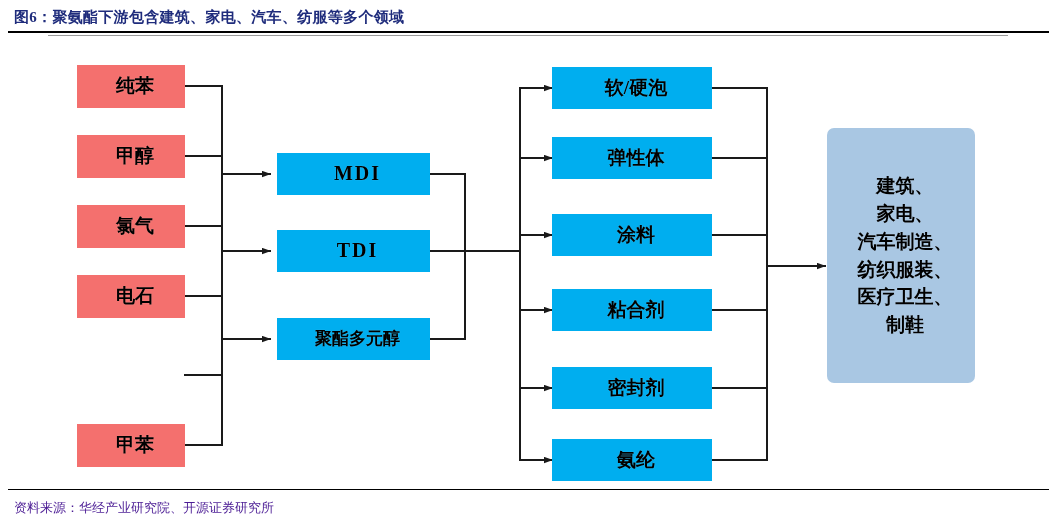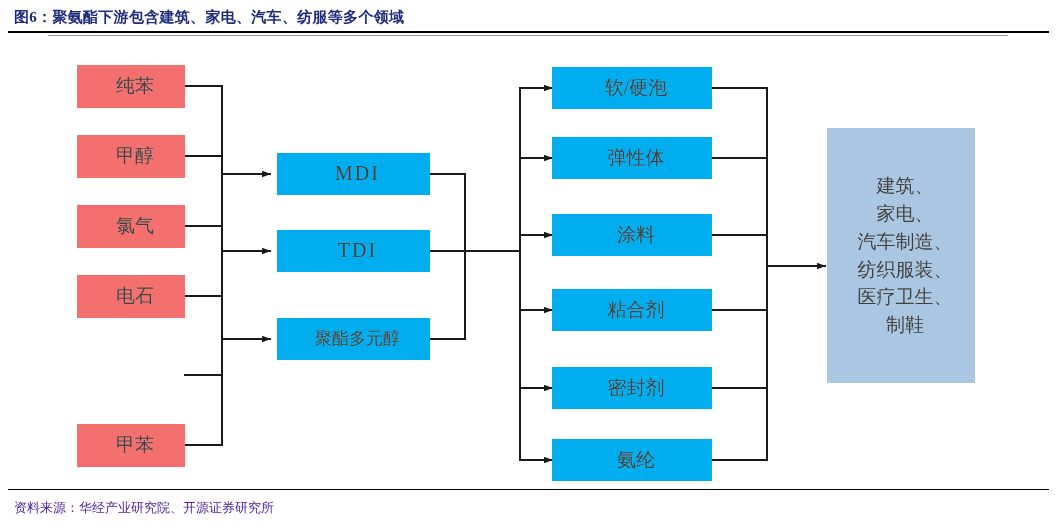--- a/index.html
+++ b/index.html
@@ -80,22 +80,22 @@
     height: 445px;
   }
 
   .node {
     position: absolute;
     box-sizing: border-box;
     display: flex;
     align-items: center;
     justify-content: center;
     text-align: center;
-    color: #404040;
-    font-weight: normal;
+    color: #000000;
+    font-weight: bold;
     line-height: 1.18;
     text-shadow: 0 0 1px rgba(255,255,255,0.35);
     font-family: "Liberation Serif", "DejaVu Serif", serif;
     padding-left: 8px;
   }
   .node.red {
     background: #F4706E;
     font-size: 19px;
   }
   .node.blue {
@@ -108,20 +108,21 @@
   }
   .node.blue.small {
     font-size: 17px;
   }
   .node.lightblue {
     background: #A9C7E3;
     font-size: 19px;
     flex-direction: column;
     justify-content: center;
     line-height: 1.46;
+    border-radius: 7px;
   }
   .node.lightblue .seg {
     display: block;
     width: 100%;
   }
 </style>
 </head>
 <body>
 
 <div id="figure-title">图6：聚氨酯下游包含建筑、家电、汽车、纺服等多个领域</div>

